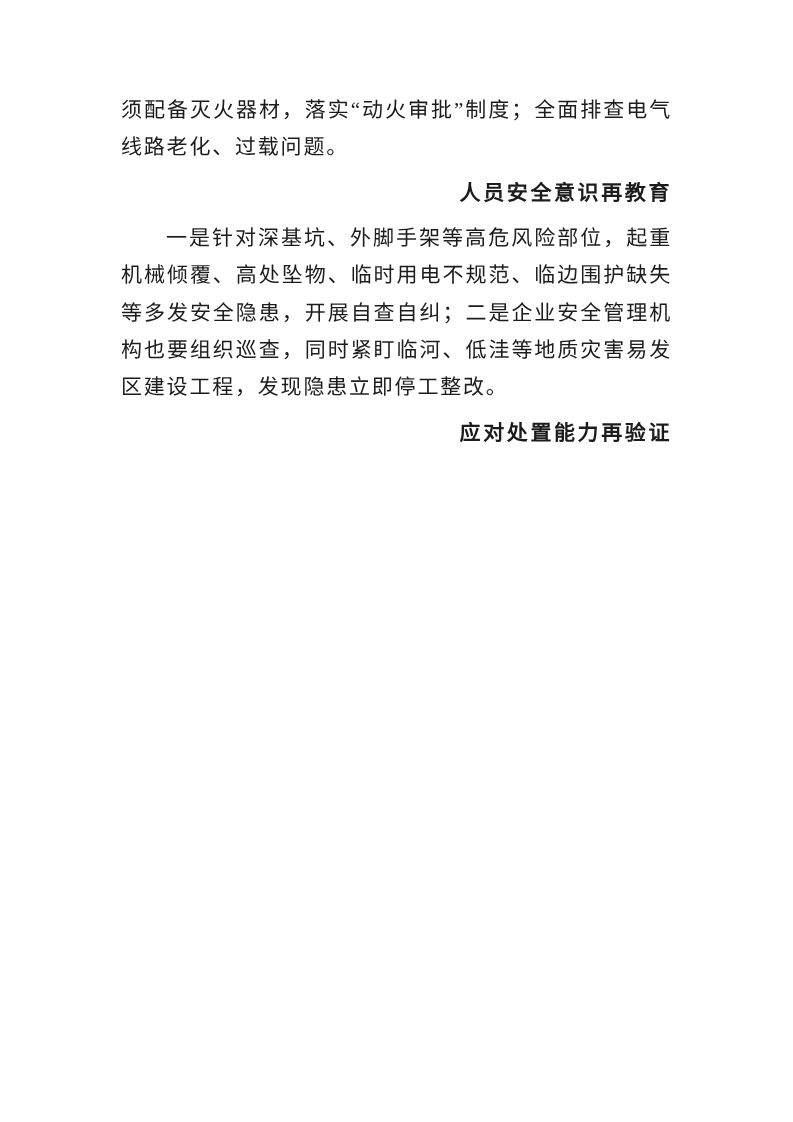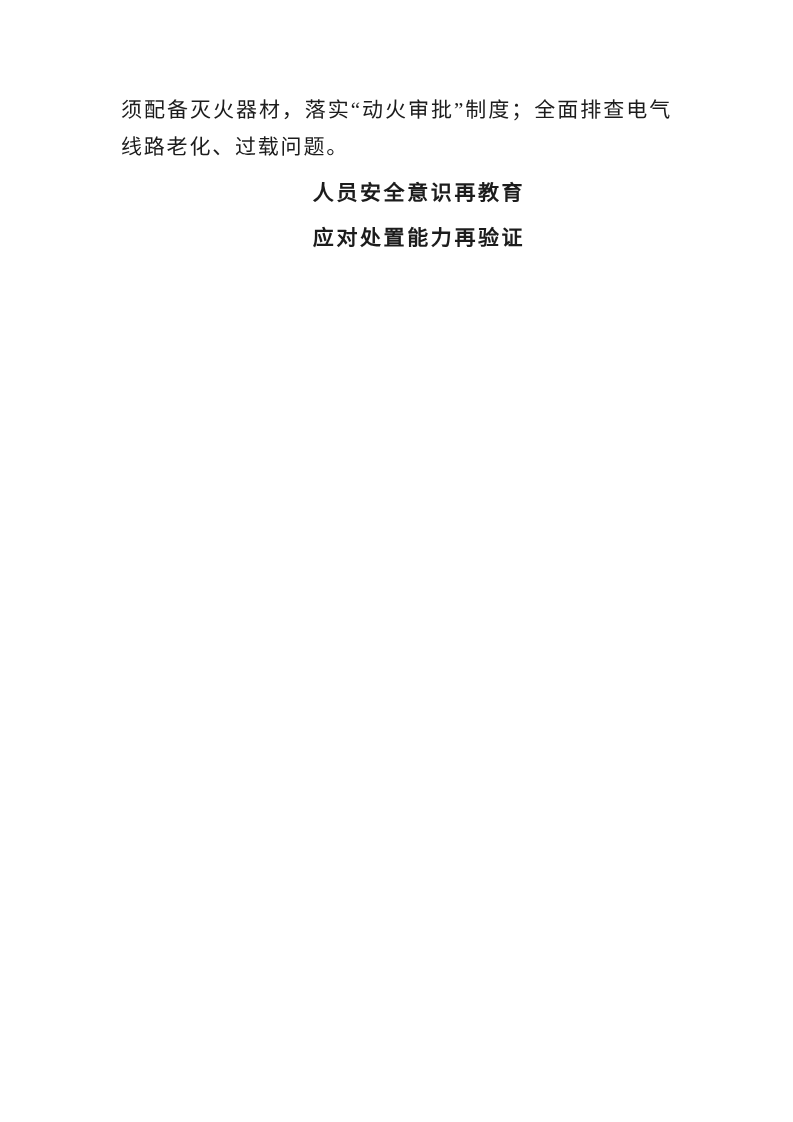--- a/index.html
+++ b/index.html
@@ -43,26 +43,27 @@
     letter-spacing: 2.2px;
     text-indent: 45px;
     text-align: left;
     margin: 8px 0;
   }
   p.subheading {
     font-family: "Liberation Serif", "DejaVu Serif", serif;
     font-weight: bold;
     letter-spacing: 2.6px;
     text-indent: 45px;
-    text-align: center;
+    text-align: right;
     margin: 8px 0;
   }
 </style>
 </head>
 <body>
 
 <div class="page" style="background: rgb(255, 255, 255);">
   <div class="doc-content" style="color: rgb(28, 28, 28);">
       <p class="para no-indent">须配备灭火器材，落实“动火审批”制度；全面排查电气线路老化、过载问题。</p>
       <p class="subheading">人员安全意识再教育</p>
+      <p class="para indent">一是针对深基坑、外脚手架等高危风险部位，起重机械倾覆、高处坠物、临时用电不规范、临边围护缺失等多发安全隐患，开展自查自纠；二是企业安全管理机构也要组织巡查，同时紧盯临河、低洼等地质灾害易发区建设工程，发现隐患立即停工整改。</p>
       <p class="subheading">应对处置能力再验证</p>
     </div>
 </div>
 
 </body></html>

